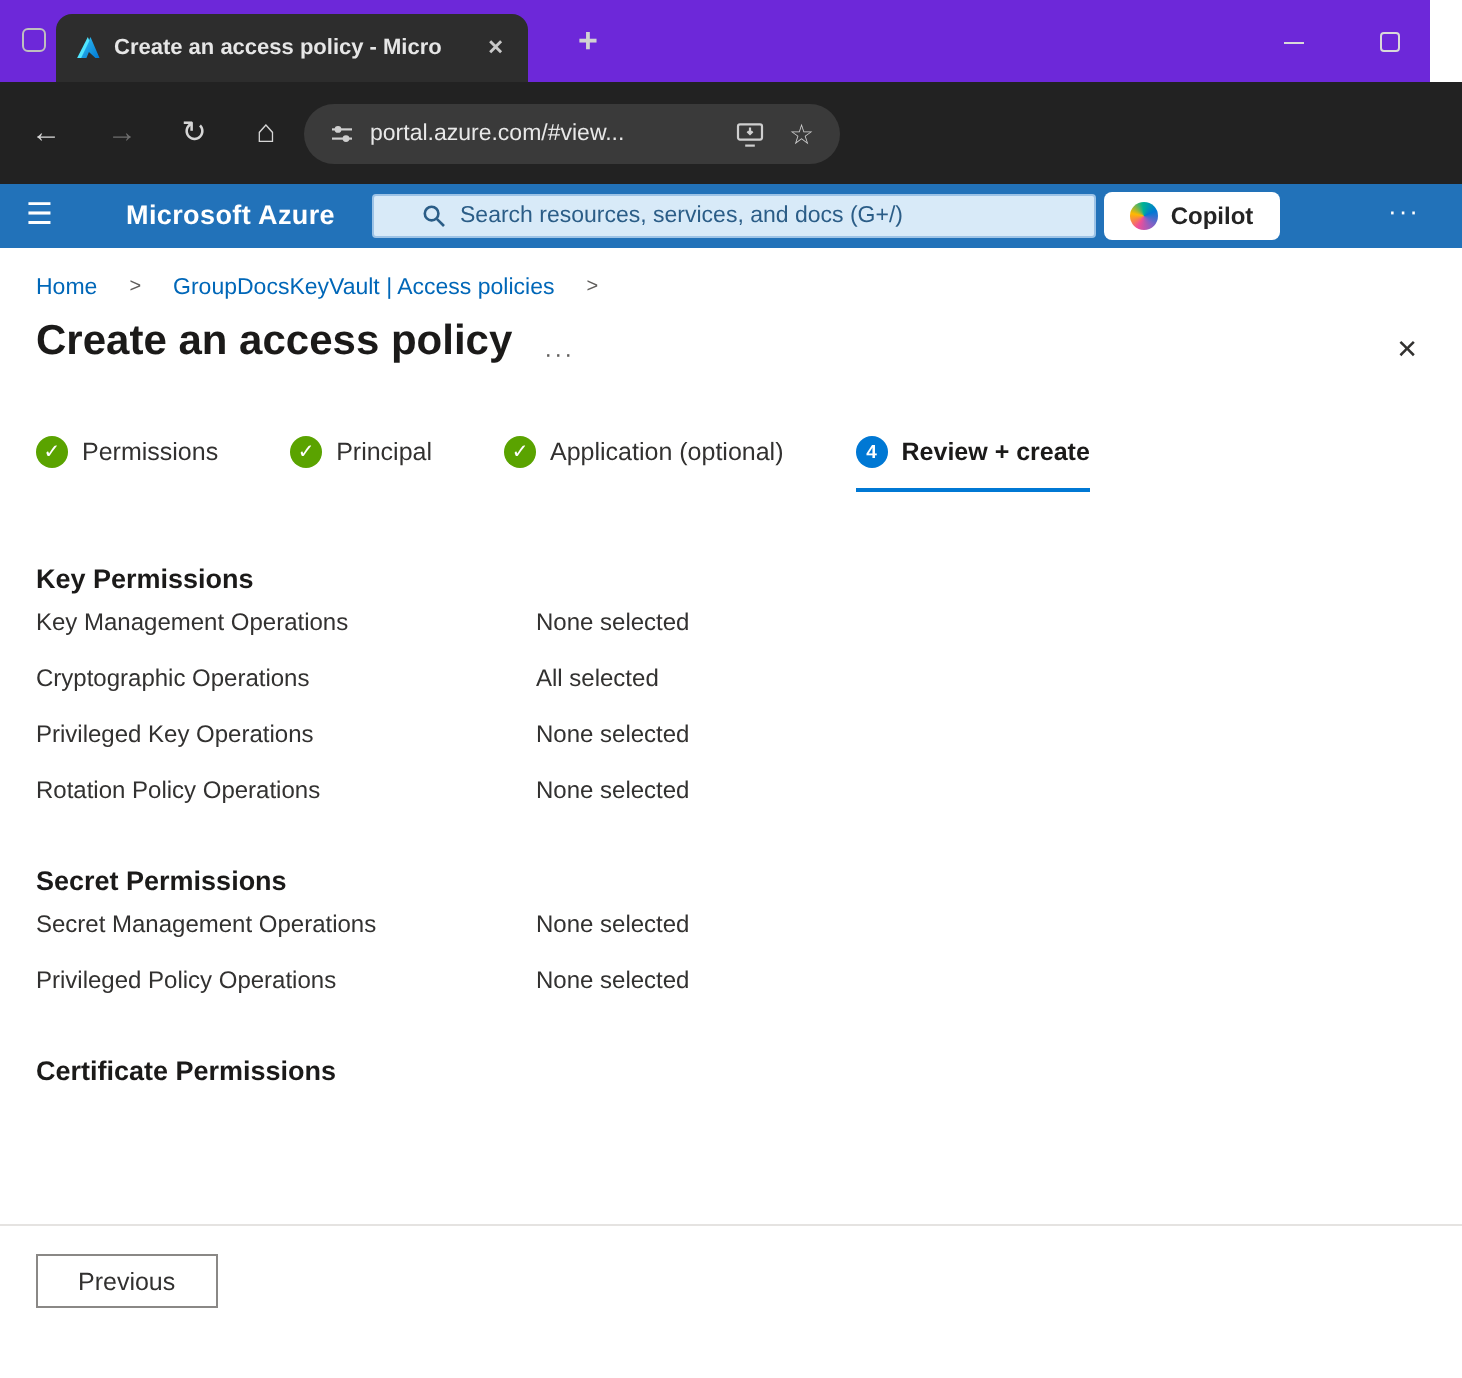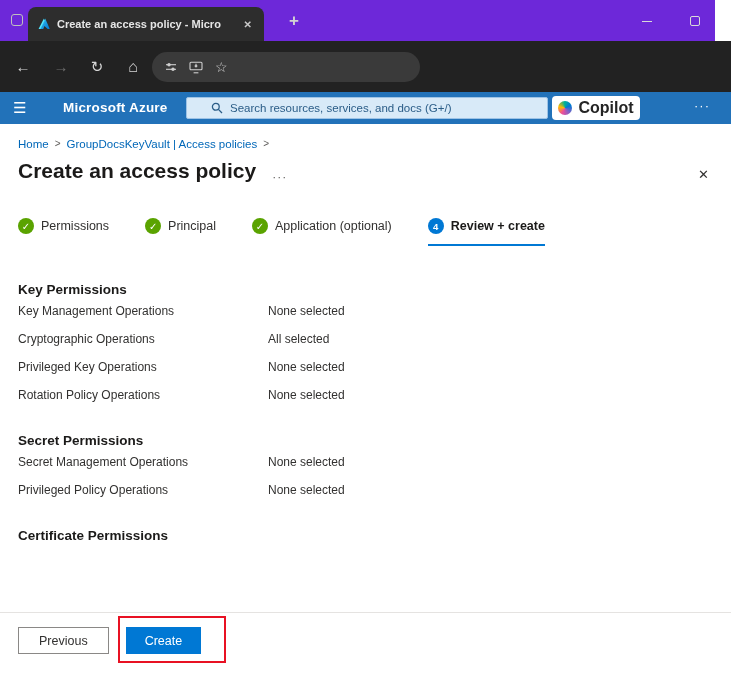--- a/index.html
+++ b/index.html
@@ -54,28 +54,28 @@
     display:flex; align-items:center; padding:0 24px; }
   .az-search input { flex:1; border:none; outline:none; background:transparent;
     font-family:"Liberation Sans",sans-serif; font-size:11.5px; color:#1f4e79;
     margin-left:7px; }
   .az-search input::placeholder { color:#2b5d87; opacity:1; }
   .copilot-btn { position:absolute; left:552px; top:4px; width:88px; height:24px;
     background:#fff; border-radius:4px; display:flex; align-items:center;
     justify-content:center; gap:6px; }
   .copilot-icon { width:14px; height:14px; border-radius:50%;
     background:conic-gradient(from 210deg,#f04e98,#ffb900,#00b294,#0078d4,#8661c5,#f04e98); }
-  .copilot-label { font-size:16px; font-weight:700; color:#242424; }
+  .copilot-label { font-size:12px; font-weight:700; color:#242424; }
   .header-more { position:absolute; left:694px; top:6px; font-size:13px;
     letter-spacing:1px; color:#fff; }
 
   
   .content { position:absolute; top:124px; left:0; right:0; bottom:0; background:#fff;
     color:#323130; }
-  .breadcrumb { display:flex; gap:6px; margin:14px 18px 0;
+  .breadcrumb { display:flex; gap:16px; margin:14px 18px 0;
     font-size:11.5px; }
   .crumb-link { color:var(--link,#0067b8); cursor:pointer; }
   .crumb-sep { color:#605e5c; font-size:10px; }
 
   .title-row { display:flex; align-items:flex-end; margin:8px 18px 0; }
   .page-title { font-size:21px; font-weight:700; color:#1b1a19; line-height:26px; }
   .title-more { margin-left:16px; color:#605e5c; font-size:12px; letter-spacing:1px; }
   .page-close { margin-left:auto; color:#323130; font-size:13px; padding:2px 4px; }
   .subtitle { margin:3px 18px 0; font-size:10.5px; color:#605e5c; }
 
@@ -149,20 +149,21 @@
     <div class="nav-ico ico-home">⌂</div>
     <div class="urlbar">
       <span style="display:flex;">
         <svg width="12" height="12" viewBox="0 0 12 12">
           <line x1="1" y1="3.7" x2="11" y2="3.7" stroke="#cfcfcf" stroke-width="1.1"></line>
           <circle cx="4" cy="3.7" r="1.7" fill="#cfcfcf"></circle>
           <line x1="1" y1="8.3" x2="11" y2="8.3" stroke="#cfcfcf" stroke-width="1.1"></line>
           <circle cx="8" cy="8.3" r="1.7" fill="#cfcfcf"></circle>
         </svg>
       </span>
+      <span class="url-text">portal.azure.com/#view...</span>
       <span class="url-ico">
         <svg width="14" height="13" viewBox="0 0 14 13" fill="none" stroke="#cfcfcf" stroke-width="1.1">
           <rect x="1" y="1.2" width="12" height="7.6" rx="1"></rect>
           <line x1="4.6" y1="11.8" x2="9.4" y2="11.8"></line>
           <path d="M7 2.8 v3.2 M5.7 4.7 L7 6 L8.3 4.7"></path>
         </svg>
       </span>
       <span class="url-star">☆</span>
     </div>
   </div>
@@ -251,20 +252,16 @@
         <span>None selected</span>
       </div>
     </div>
 
     <div class="section-title sec2">Certificate Permissions</div>
 
     <div class="divider"></div>
 
     <div class="footer-buttons">
       <div class="btn btn-previous">Previous</div>
-      <span class="create-wrap">
-        <div class="btn btn-create">Create</div>
-        <span class="annotation-box"></span>
-      </span>
     </div>
 
   </div>
 </div>
 
 </body></html>

